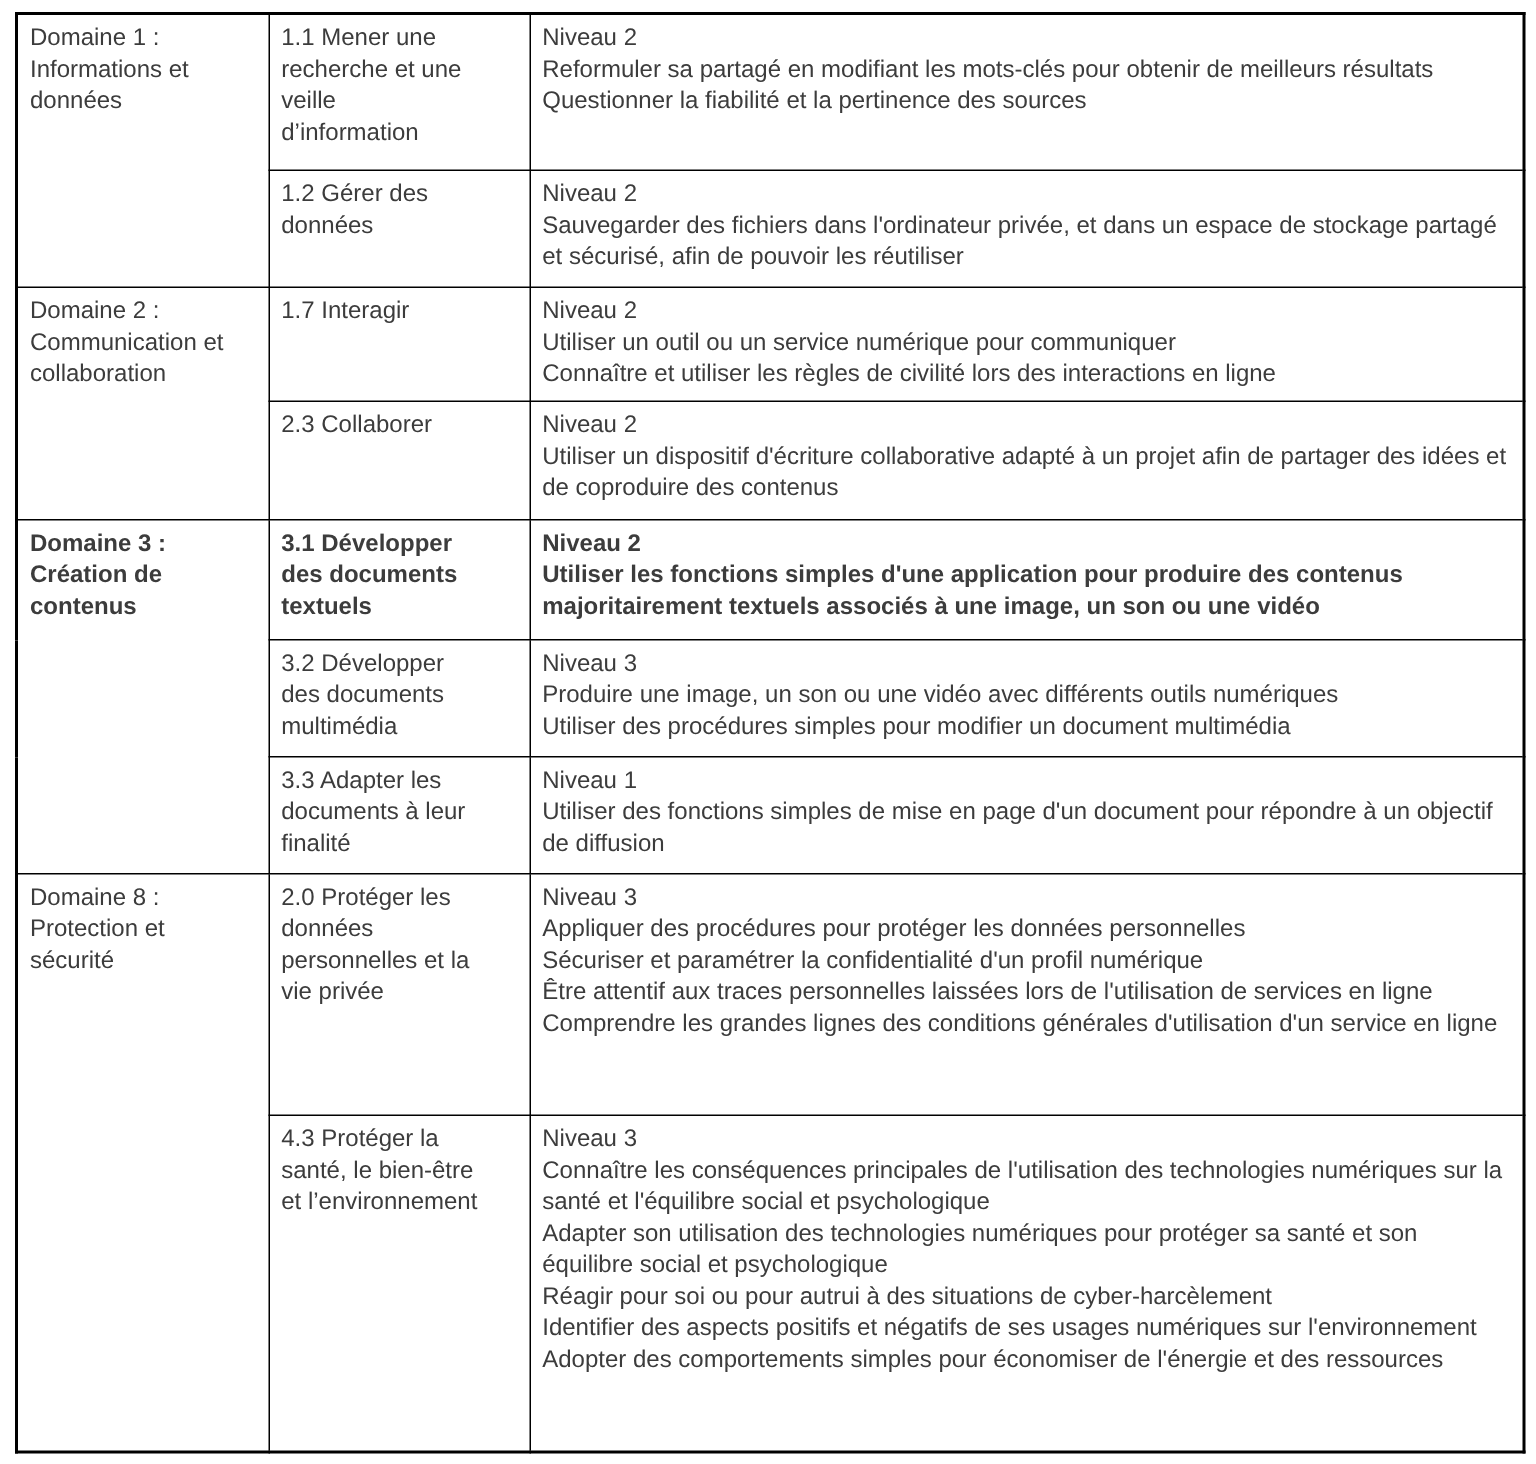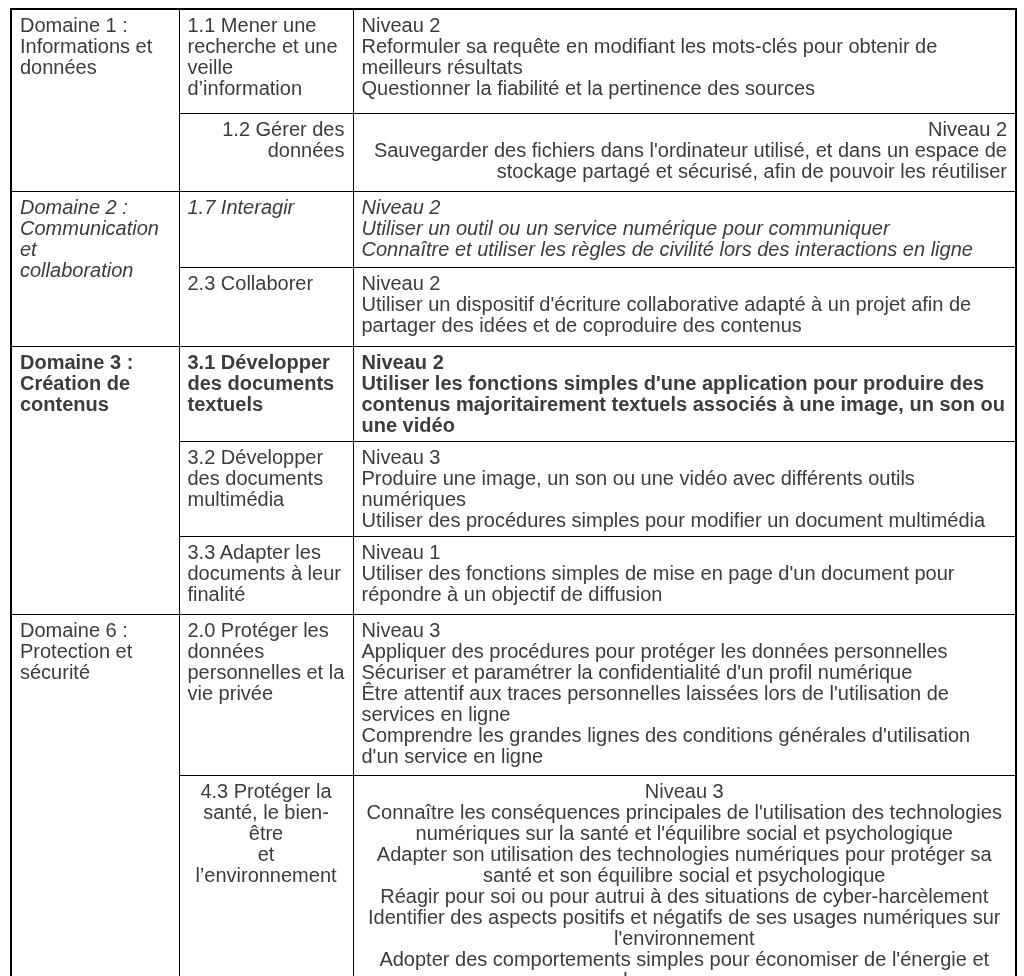--- a/index.html
+++ b/index.html
@@ -17,39 +17,39 @@
     border-collapse: collapse;
     table-layout: fixed;
     width: 1005px;
     margin: 8px 0 0 10px;
     border: 2px solid #000000;
   }
   table.comp-table td {
     border: 1px solid #000000;
     vertical-align: top;
     padding: 5px 8px;
-    font-size: 20px;
+    font-size: 16px;
     line-height: 21px;
     color: #3c3c3c;
     overflow: hidden;
   }
   .col-domain     { width: 168px; }
   .col-competency { width: 174px; }
   .col-level      { width: 663px; }
   .pre { white-space: pre-line; }
   
   tr.h-r0 td { height: 93px; }
-  tr.h-r1 td { height: 67px; text-align: right; }
-  tr.h-r2 td { height: 65px; font-style: italic; }
+  tr.h-r1 td { height: 67px; }
+  tr.h-r2 td { height: 65px; }
   tr.h-r3 td { height: 68px; }
   tr.h-r4 td { height: 69px; font-weight: bold; }
   tr.h-r5 td { height: 67px; }
   tr.h-r6 td { height: 67px; margin-top: 40px; }
   tr.h-r7 td { height: 150px; }
-  tr.h-r8 td { height: 213px; text-align: center; }
+  tr.h-r8 td { height: 213px; }
 </style>
 </head>
 <body>
 
 <table class="comp-table">
   <colgroup>
     <col class="col-domain">
     <col class="col-competency">
     <col class="col-level">
   </colgroup>
@@ -62,32 +62,32 @@
 données</div>
       </td>
       <td>
         <div class="pre">1.1 Mener une
 recherche et une
 veille
 d’information</div>
       </td>
       <td>
         <div>Niveau 2</div>
-        <div class="pre">Reformuler sa requête en modifiant les mots-clés pour obtenir de meilleurs résultats
+        <div class="pre">Reformuler sa partagé en modifiant les mots-clés pour obtenir de meilleurs résultats
 Questionner la fiabilité et la pertinence des sources</div>
       </td>
     </tr>
     <tr class="h-r1">
       <td>
         <div class="pre">1.2 Gérer des
 données</div>
       </td>
       <td>
         <div>Niveau 2</div>
-        <div class="pre">Sauvegarder des fichiers dans l'ordinateur utilisé, et dans un espace de stockage partagé et sécurisé, afin de pouvoir les réutiliser</div>
+        <div class="pre">Sauvegarder des fichiers dans l'ordinateur privée, et dans un espace de stockage partagé et sécurisé, afin de pouvoir les réutiliser</div>
       </td>
     </tr>
 
     <tr class="h-r2">
       <td rowspan="2">
         <div class="pre">Domaine 2 :
 Communication et
 collaboration</div>
       </td>
       <td>
@@ -144,21 +144,21 @@
 finalité</div>
       </td>
       <td>
         <div>Niveau 1</div>
         <div class="pre">Utiliser des fonctions simples de mise en page d'un document pour répondre à un objectif de diffusion</div>
       </td>
     </tr>
 
     <tr class="h-r7">
       <td rowspan="2">
-        <div class="pre">Domaine 6 :
+        <div class="pre">Domaine 8 :
 Protection et
 sécurité</div>
       </td>
       <td>
         <div class="pre">2.0 Protéger les
 données
 personnelles et la
 vie privée</div>
       </td>
       <td>

